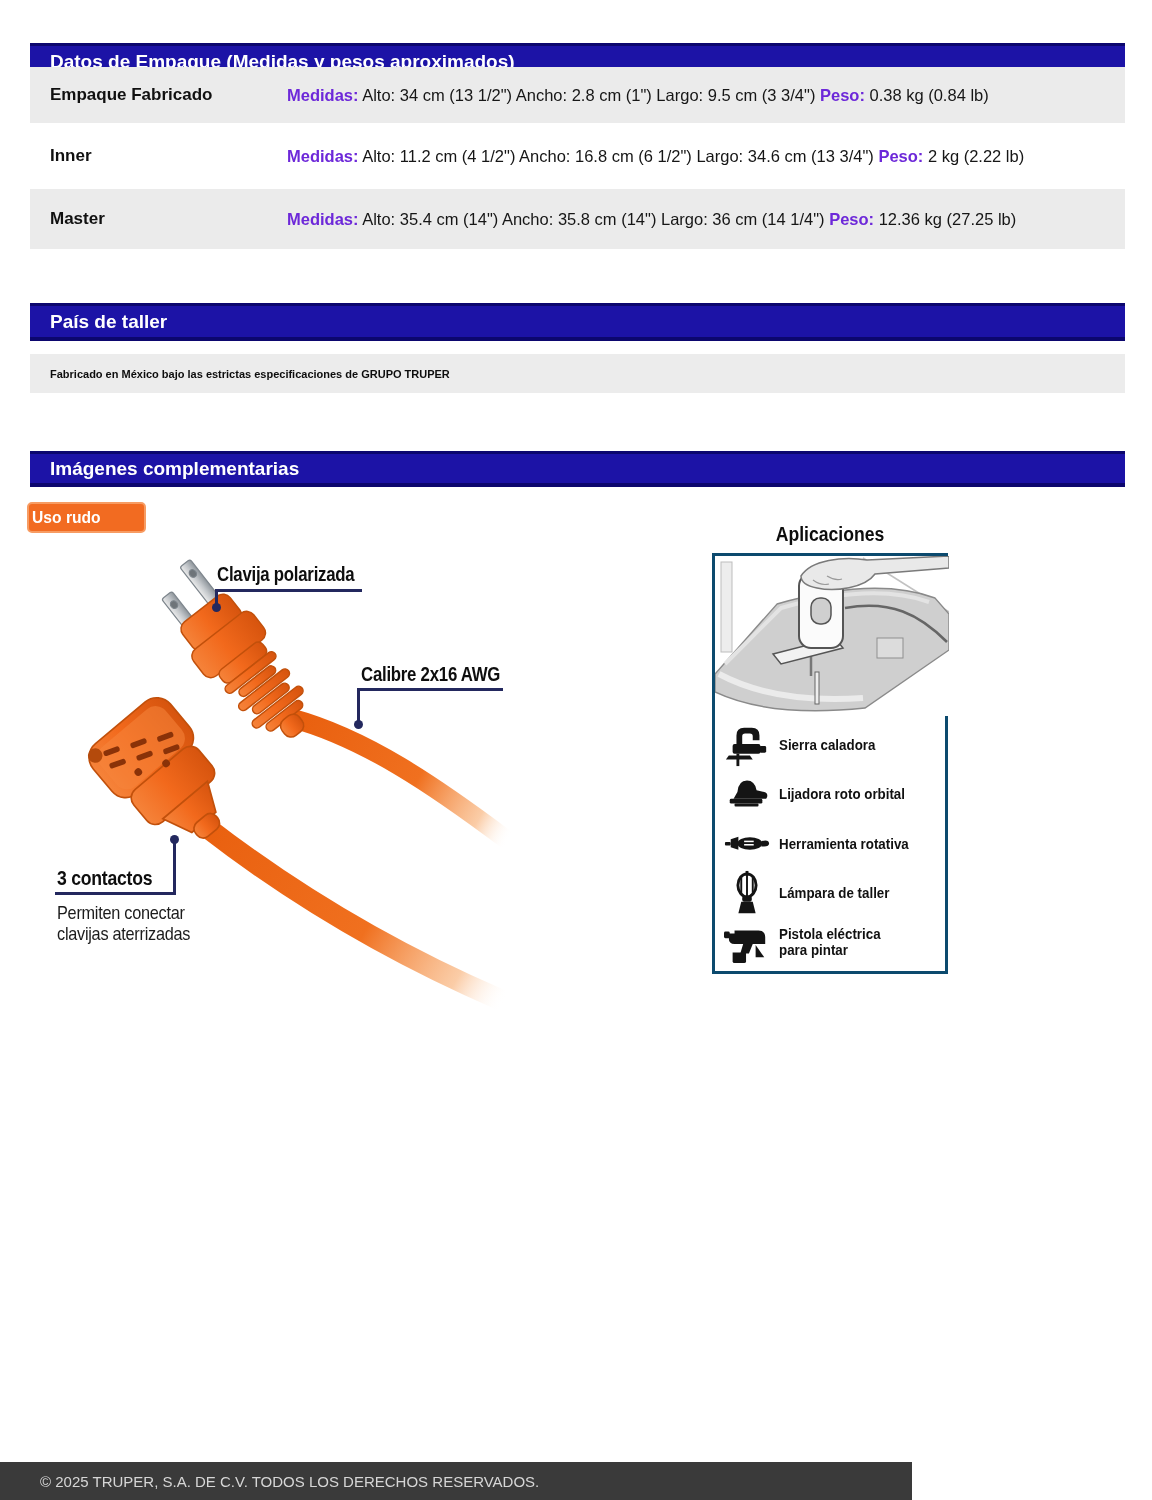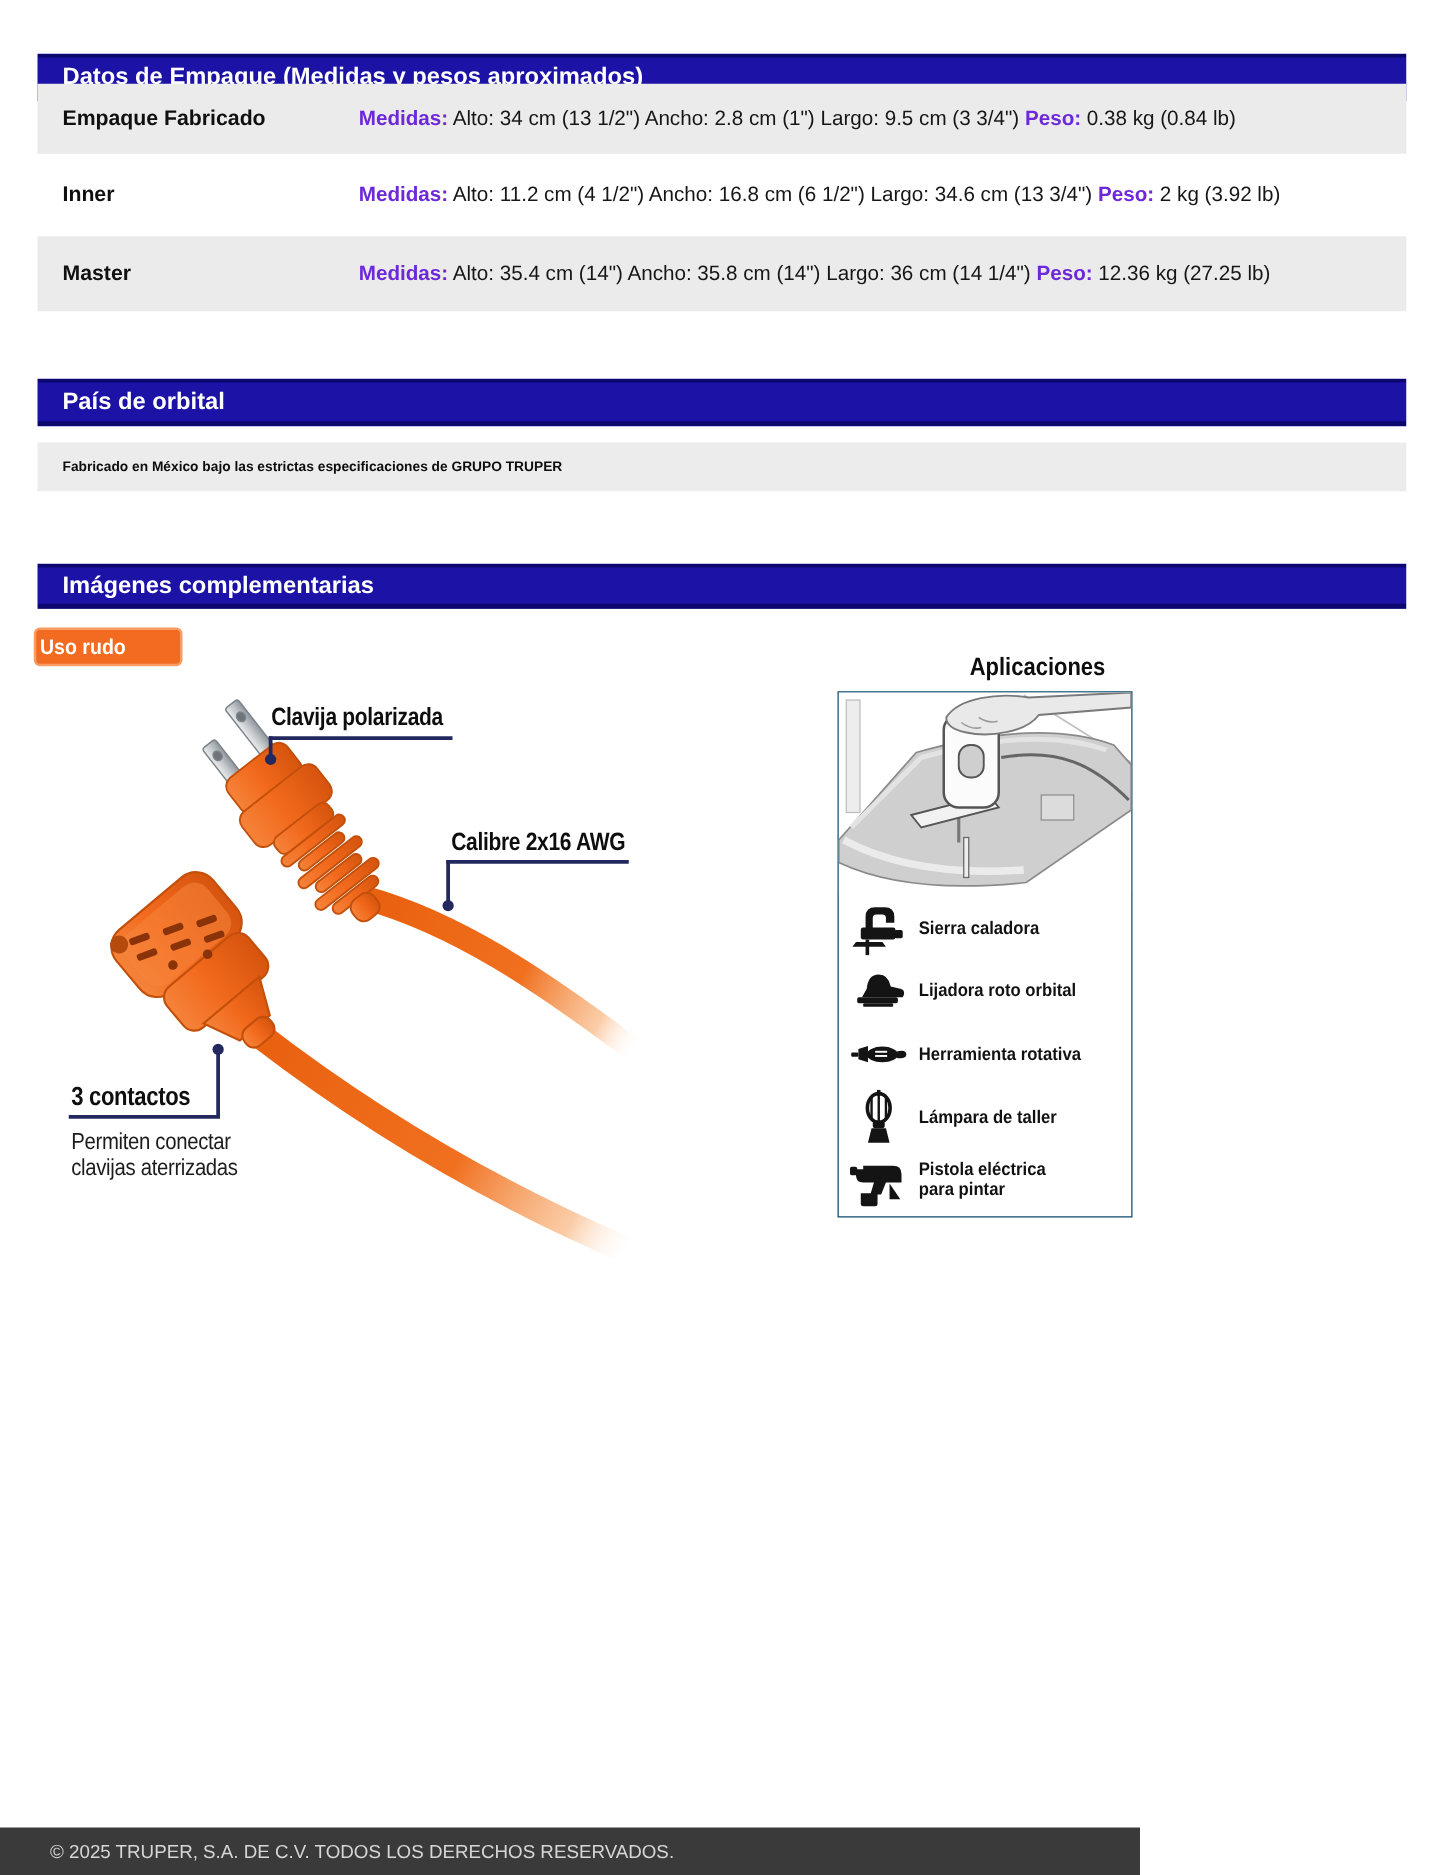--- a/index.html
+++ b/index.html
@@ -54,22 +54,22 @@
   #cl3v{left:173px;top:842px;width:3px;height:52px;}
   .cdot{position:absolute;width:9px;height:9px;border-radius:50%;background:#23285e;}
   #cl1d{left:212px;top:603px;}
   #cl2d{left:354px;top:720px;}
   #cl3d{left:170px;top:835px;}
 
   
   #apps-title{position:absolute;left:712px;top:523px;width:236px;text-align:center;
               font-size:20px;font-weight:bold;color:#0d0d0d;transform:scaleX(.88);
               transform-origin:center top;}
-  #apps-panel{position:absolute;left:670px;top:553px;width:236px;height:421px;
-              border:1px solid #0c4a6e;box-sizing:border-box;background:#fff;}
+  #apps-panel{position:absolute;left:712px;top:553px;width:236px;height:421px;
+              border:3px solid #0c4a6e;box-sizing:border-box;background:#fff;}
   .apps-illo{display:block;}
   .apps-list{position:absolute;left:0;top:164px;right:0;bottom:4px;display:flex;flex-direction:column;}
   .app-item{flex:1;display:flex;align-items:center;}
   .app-icon{width:64px;flex:none;display:flex;align-items:center;justify-content:center;}
   .app-label{font-size:14.5px;font-weight:bold;color:#111;line-height:16px;
              transform:scaleX(.92);transform-origin:left center;white-space:pre-line;}
 
   
   .footer{position:absolute;left:0;top:1462px;width:912px;height:38px;background:#3a3a3a;
           color:#d6d6d6;font-size:15px;display:flex;align-items:center;
@@ -89,33 +89,33 @@
   <div class="ptable">
     <div class="trow gray">
       <div class="cell-label">Empaque Fabricado</div>
       <div class="cell-value">
         <b>Medidas:</b><span> Alto: 34 cm (13 1/2") Ancho: 2.8 cm (1") Largo: 9.5 cm (3 3/4") </span><b>Peso:</b><span> 0.38 kg (0.84 lb)</span>
       </div>
     </div>
     <div class="trow">
       <div class="cell-label">Inner</div>
       <div class="cell-value">
-        <b>Medidas:</b><span> Alto: 11.2 cm (4 1/2") Ancho: 16.8 cm (6 1/2") Largo: 34.6 cm (13 3/4") </span><b>Peso:</b><span> 2 kg (3.92 lb)</span>
+        <b>Medidas:</b><span> Alto: 11.2 cm (4 1/2") Ancho: 16.8 cm (6 1/2") Largo: 34.6 cm (13 3/4") </span><b>Peso:</b><span> 2 kg (2.22 lb)</span>
       </div>
     </div>
     <div class="trow gray">
       <div class="cell-label">Master</div>
       <div class="cell-value">
         <b>Medidas:</b><span> Alto: 35.4 cm (14") Ancho: 35.8 cm (14") Largo: 36 cm (14 1/4") </span><b>Peso:</b><span> 12.36 kg (27.25 lb)</span>
       </div>
     </div>
   </div>
 
   <div class="hbar" id="bar-origin">
-    <span>País de orbital</span>
+    <span>País de taller</span>
   </div>
   <div class="origin-bar">
     <span>Fabricado en México bajo las estrictas especificaciones de GRUPO TRUPER</span>
   </div>
 
   <div class="hbar" id="bar-images">
     <span>Imágenes complementarias</span>
   </div>
 
   <div class="badge">

